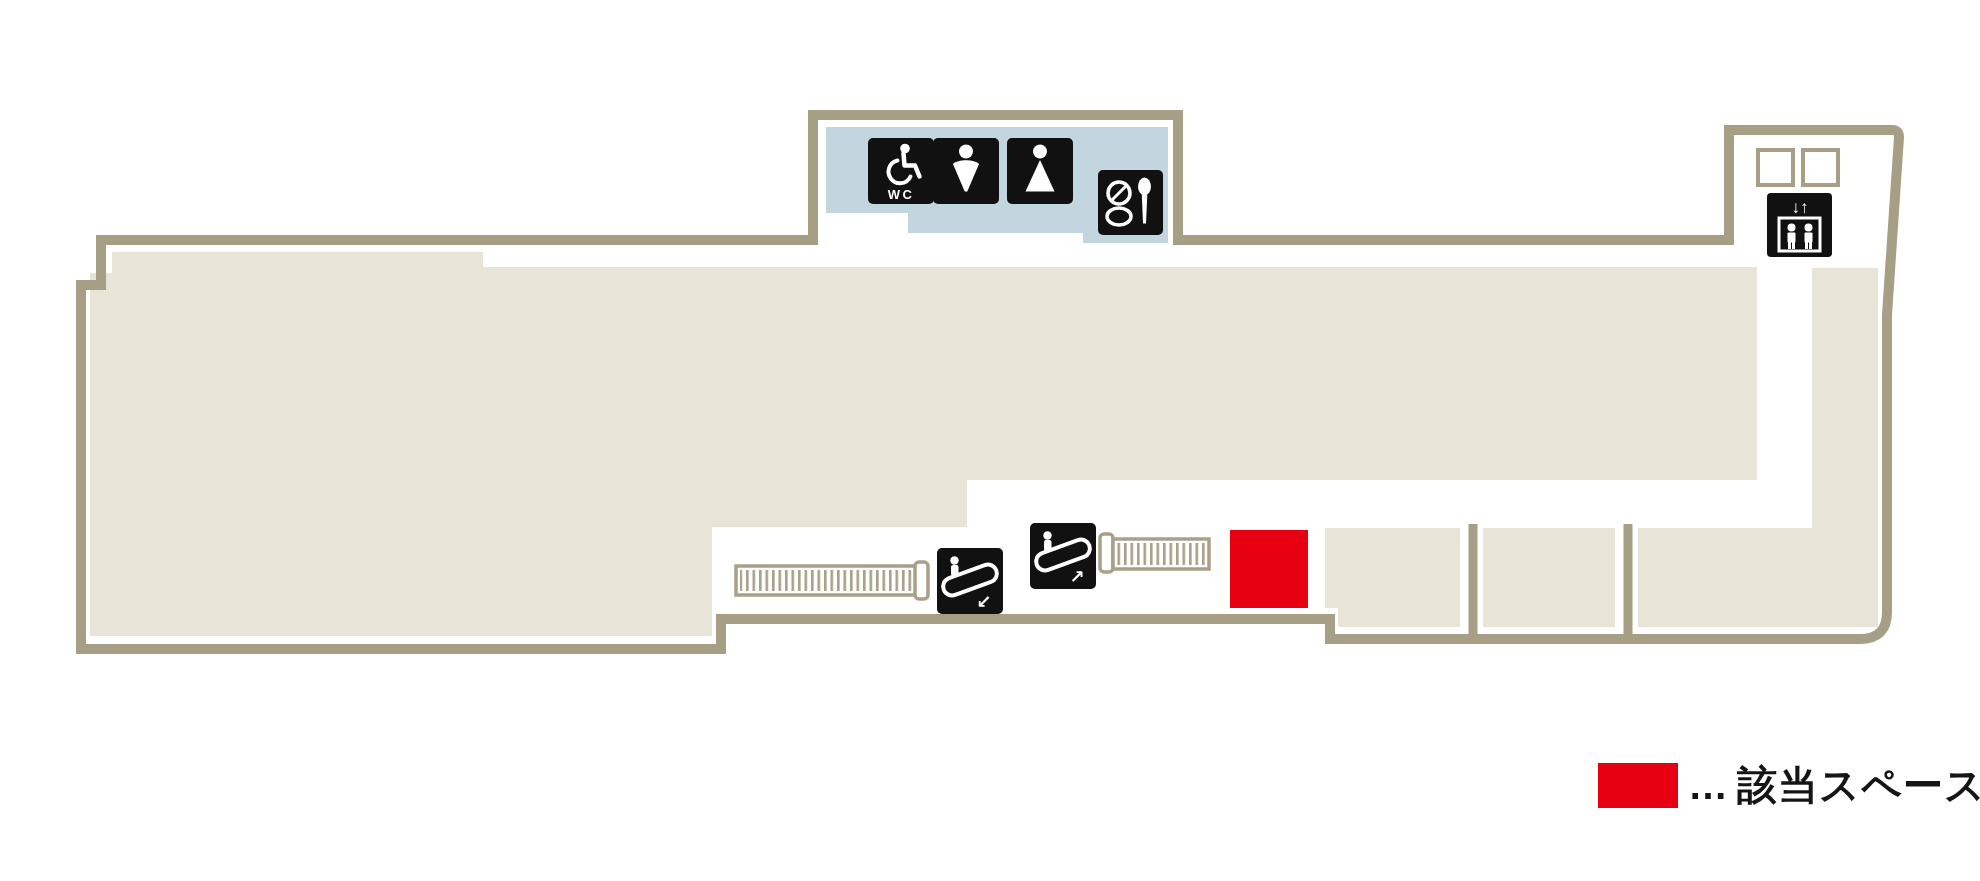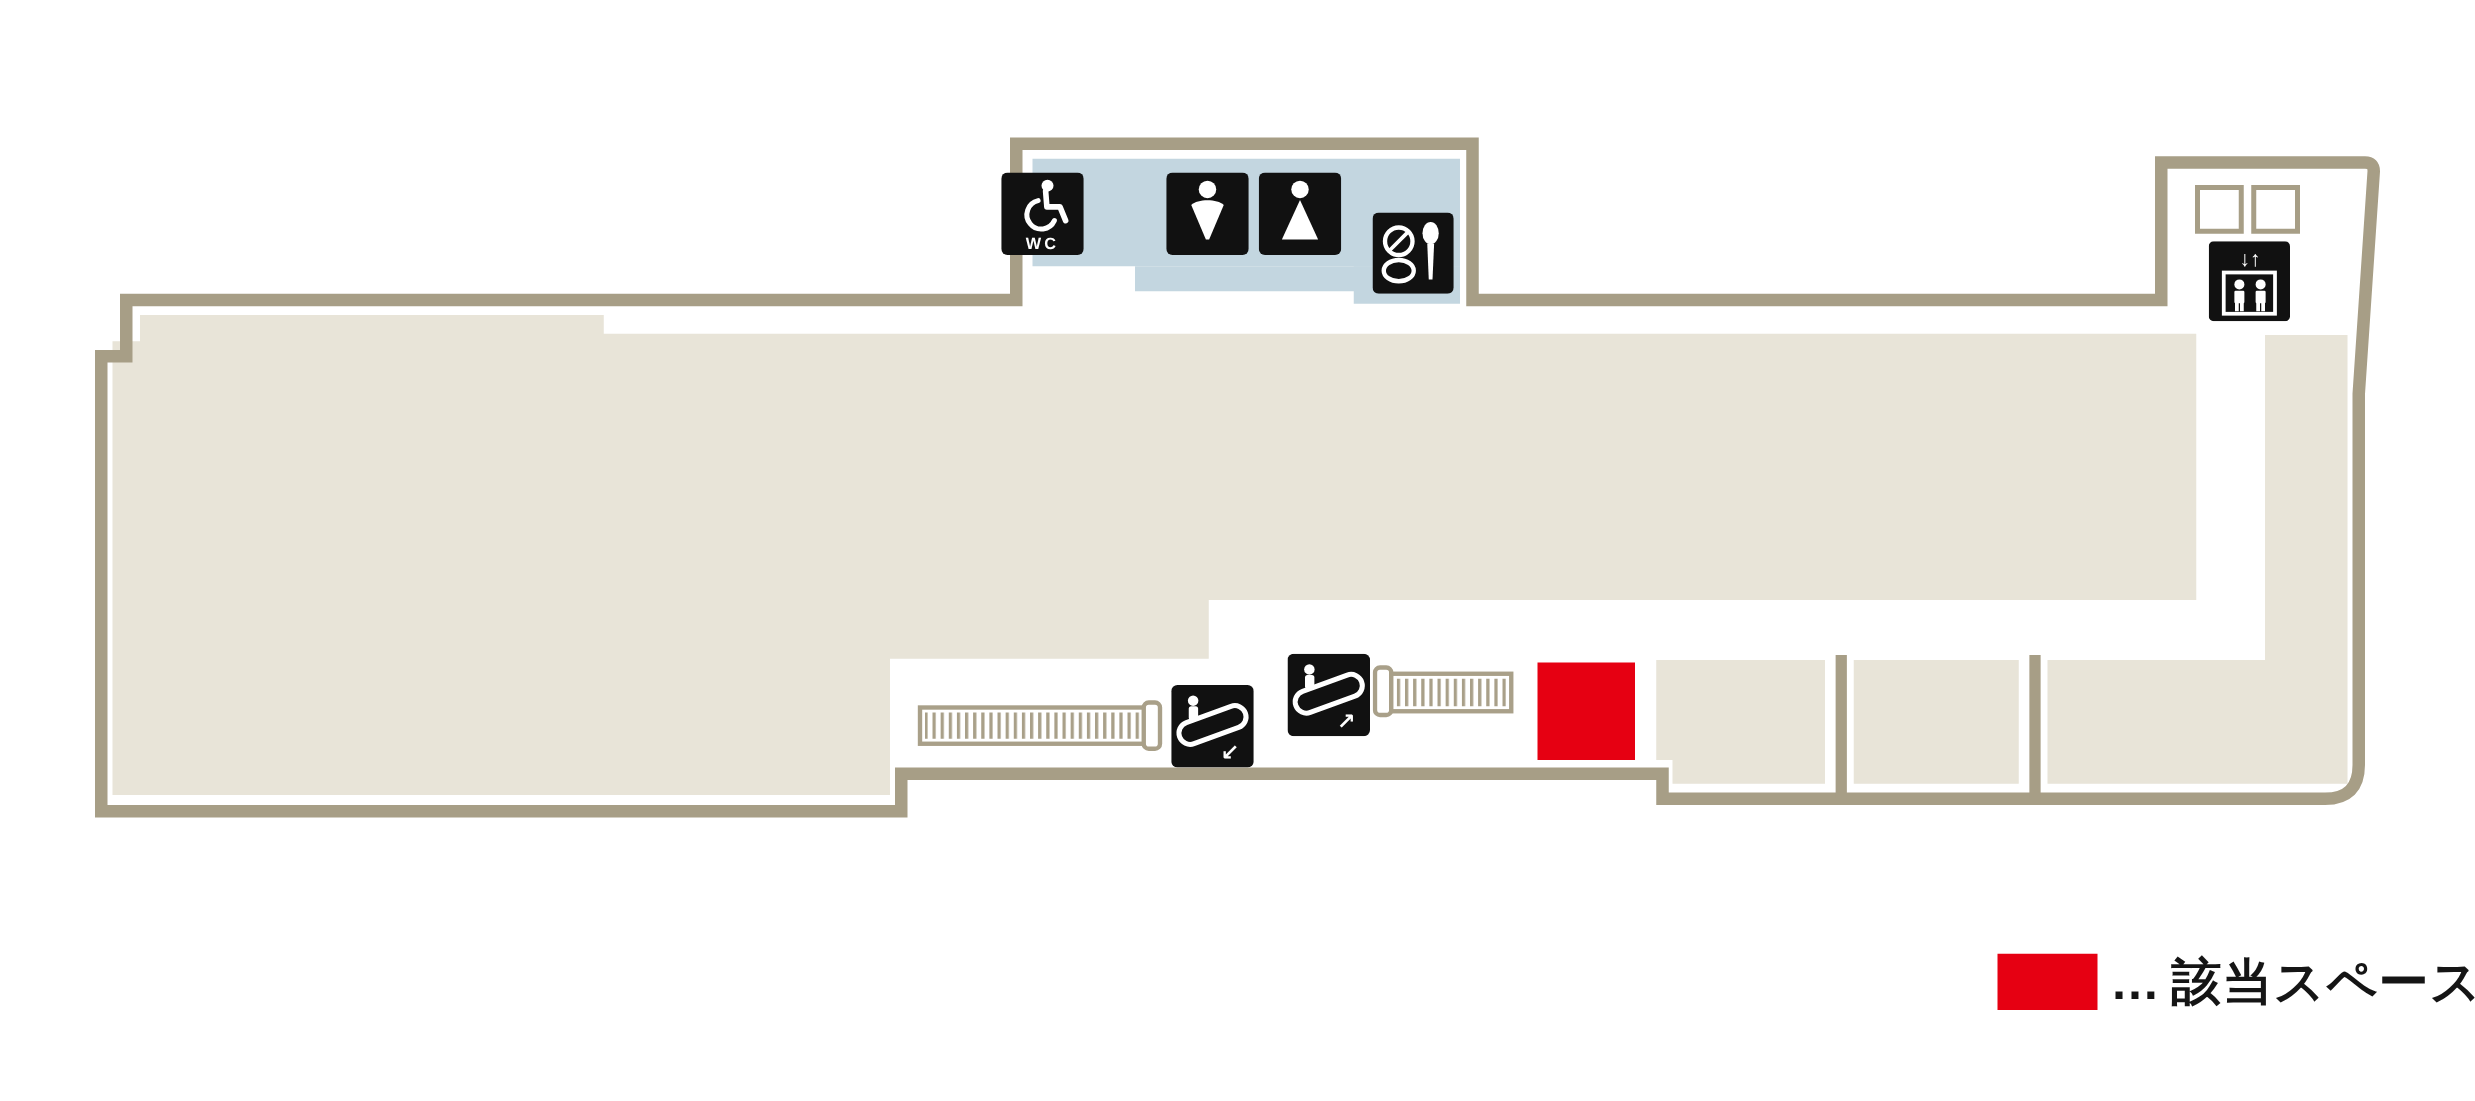--- a/index.html
+++ b/index.html
@@ -66,21 +66,21 @@
         <pattern id="rungs-right" width="6.5" height="46" patternUnits="userSpaceOnUse">
           <rect x="0" y="0" width="2.6" height="46" style="fill:var(--stairs-outline)"></rect>
         </pattern>
       </defs>
       <rect x="2" y="4" width="13" height="38" rx="4" style="fill:#fff;stroke:var(--stairs-outline);stroke-width:3.5"></rect>
       <rect x="15" y="9" width="96" height="30" style="fill:#fff;stroke:var(--stairs-outline);stroke-width:3.5"></rect>
       <rect x="19" y="13" width="88" height="22" fill="url(#rungs-right)"></rect>
     </svg>
   </div>
 
-  <div class="icon" style="left:801px;top:138px;">
+  <div class="icon" style="left:868px;top:138px;">
     <svg width="66" height="66" viewBox="0 0 66 66">
       <rect x="0" y="0" width="66" height="66" rx="5" style="fill:var(--icon-black)"></rect>
       <circle cx="37" cy="10.5" r="4.8" fill="#fff"></circle>
       <path d="M35.5 15 L36.5 27.5 L47 27.5 L51.5 38.5" stroke="#fff" stroke-width="4.5" fill="none" stroke-linecap="round" stroke-linejoin="round"></path>
       <path d="M29.5 22.5 A 11.5 11.5 0 1 0 42.5 38.5" stroke="#fff" stroke-width="4" fill="none" stroke-linecap="round"></path>
       <text x="33" y="61" text-anchor="middle" font-size="13" font-weight="bold" letter-spacing="2.5" fill="#fff">WC</text>
     </svg>
   </div>
 
   <div class="icon" style="left:933px;top:138px;">

